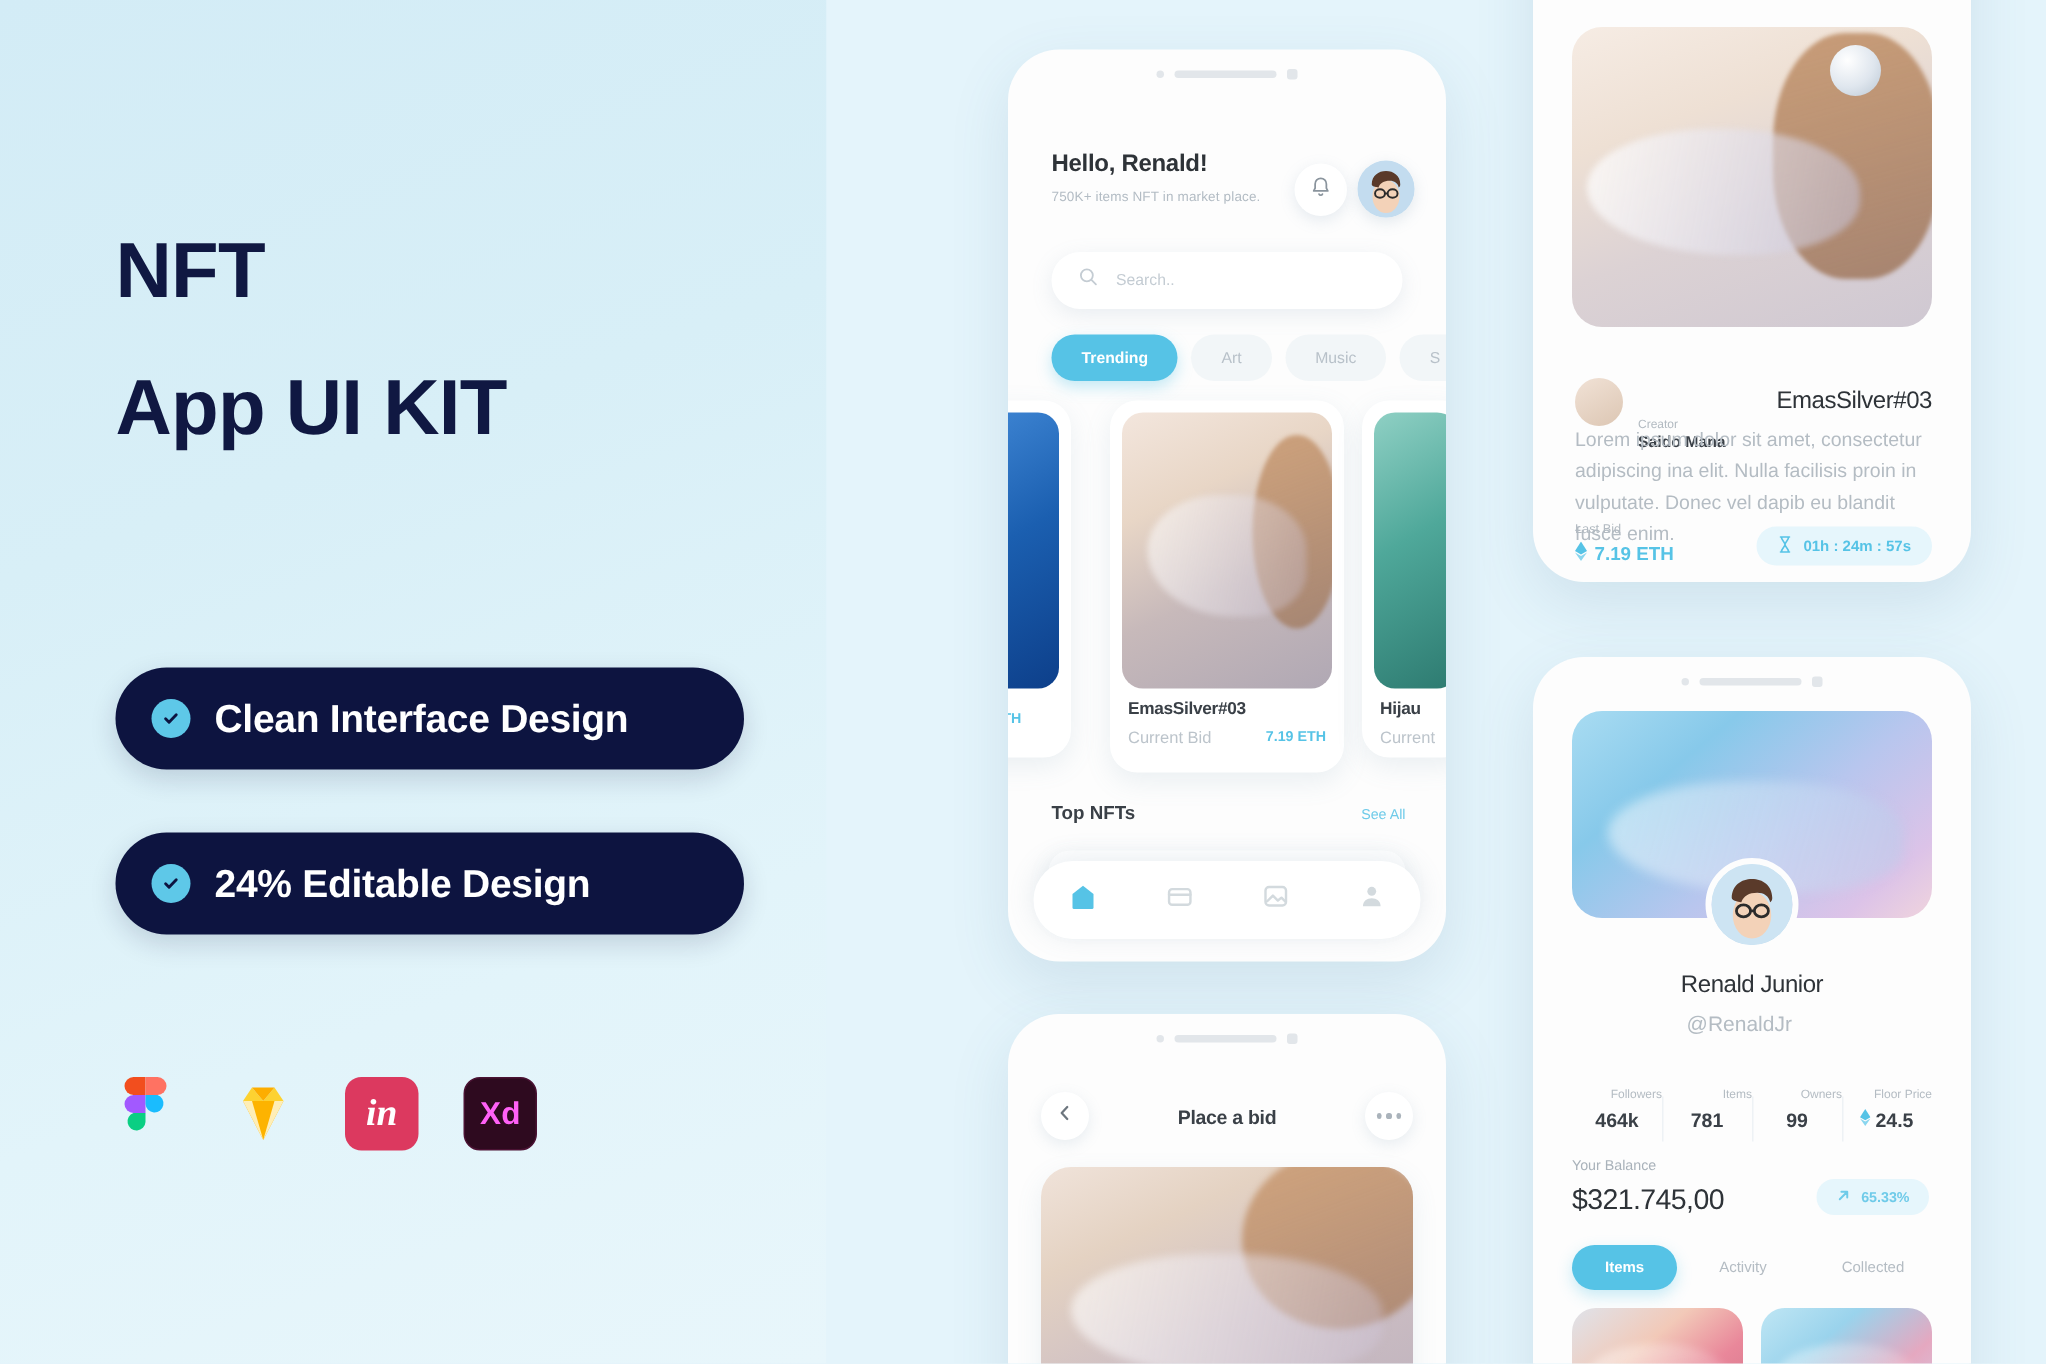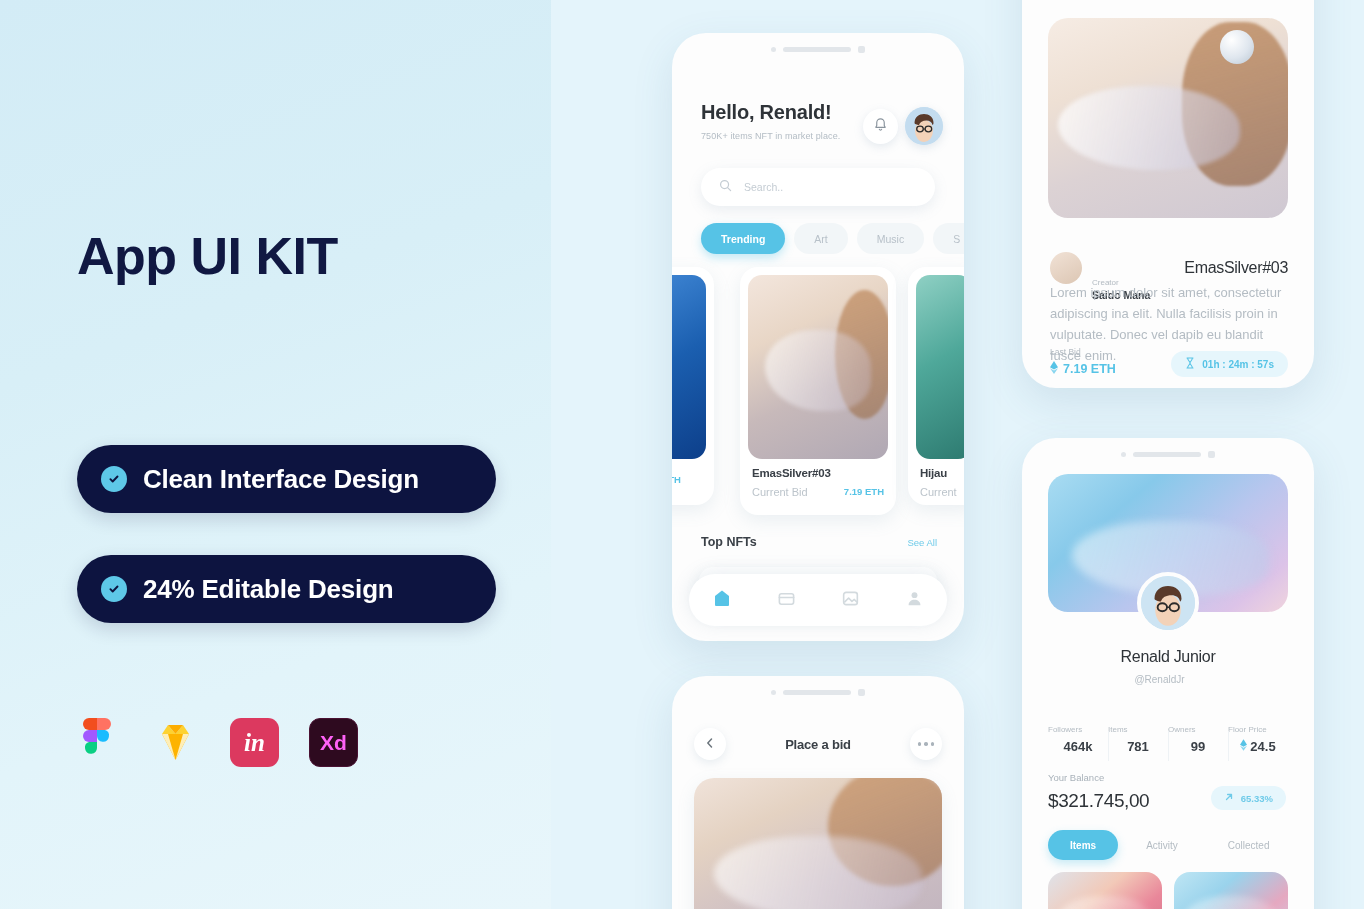--- a/index.html
+++ b/index.html
@@ -21,21 +21,21 @@
   }
 
   
   .hero { position: absolute; left: 0; top: 0; width: 551px; height: 909px; }
   .hero-title {
     position: absolute; left: 77px; top: 155px;
     font-size: 52px; font-weight: 700; color: #101842;
     letter-spacing: -0.5px; line-height: 1.0;
   }
   .hero-title2 {
-    position: absolute; left: 77px; top: 230px;
+    position: absolute; left: 77px; top: 246px;
     font-size: 52px; font-weight: 700; color: #101842;
     letter-spacing: -0.5px; line-height: 1.0;
   }
 
   .badge {
     position: absolute; left: 77px;
     height: 68px; border-radius: 34px;
     background: #0d1440;
     display: flex; align-items: center;
     padding: 0 30px 0 24px;
@@ -87,21 +87,21 @@
     position: absolute; left: 0; right: 0; top: 13px;
     display: flex; align-items: center; justify-content: center; gap: 7px;
   }
   .notch-dot { width: 5px; height: 5px; border-radius: 50%; background: #e2e6ea; }
   .notch-bar { width: 68px; height: 5px; border-radius: 3px; background: #e2e6ea; }
   .notch-sq { width: 7px; height: 7px; border-radius: 2px; background: #e2e6ea; }
 
   
   #phone-home { left: 672px; top: 33px; width: 292px; height: 608px; }
   .hdr { position: absolute; left: 29px; top: 68px; }
-  .hdr-hello { font-size: 20px; font-weight: 600; color: #2e3338; letter-spacing: -0.2px; }
+  .hdr-hello { font-size: 16px; font-weight: 600; color: #2e3338; letter-spacing: -0.2px; }
   .hdr-sub { font-size: 9px; color: #b3bcc4; margin-top: 7px; letter-spacing: 0.1px; }
   .bell-btn {
     position: absolute; right: 66px; top: 76px;
     width: 35px; height: 35px; border-radius: 50%; background: #fff;
     box-shadow: 0 3px 10px rgba(120,150,175,0.18);
     display: flex; align-items: center; justify-content: center;
   }
   .avatar-btn {
     position: absolute; right: 21px; top: 74px;
     width: 38px; height: 38px; border-radius: 50%;
@@ -301,27 +301,27 @@
     background: linear-gradient(160deg,#d4e8f5,#bedcef);
     border: 4px solid #fdfdfd; overflow: hidden;
   }
   .pf-name {
     position: absolute; left: 0; right: 0; top: 210px;
     text-align: center; font-size: 16px; font-weight: 500; color: #2e3338;
     letter-spacing: -0.3px;
   }
   .pf-handle {
     position: absolute; left: 0; right: 17px; top: 236px;
-    text-align: center; font-size: 10px; color: #b4bcc3;
+    text-align: center; font-size: 14px; color: #b4bcc3;
   }
   .pf-stats {
     position: absolute; left: 26px; top: 268px; width: 240px; height: 54px;
     display: flex; align-items: center;
   }
-  .pf-stat { flex: 1; text-align: left; position: relative; margin-top: 12px; }
+  .pf-stat { flex: 1; text-align: right; position: relative; margin-top: 12px; }
   .pf-stat + .pf-stat::before {
     content: ''; position: absolute; left: 0; top: 6px;
     width: 1px; height: 30px; background: #eef2f5;
   }
   .ps-label { font-size: 8px; color: #b4bcc3; }
   .ps-val { font-size: 13px; font-weight: 600; color: #3a4047; margin-top: 5px; display: flex; align-items: center; justify-content: center; gap: 3px; }
   .pf-balance-label {
     position: absolute; left: 26px; top: 334px;
     font-size: 9.5px; color: #a9b2ba;
   }
@@ -362,20 +362,21 @@
     filter: blur(3px);
   }
 </style>
 </head>
 <body>
 
 <div class="bg-left"></div>
 <div class="bg-right"></div>
 
 <div class="hero">
+  <div class="hero-title">NFT</div>
   <div class="hero-title2">App UI KIT</div>
 
   <div class="badge badge-1">
     <span class="badge-check">
       <svg width="14" height="14" viewBox="0 0 14 14">
           <path d="M3.4 7.2l2.3 2.3 4.8-5" stroke="#0d1440" stroke-width="1.9" fill="none" stroke-linecap="round" stroke-linejoin="round"></path>
         </svg>
     </span>
     <span class="badge-text">Clean Interface Design</span>
   </div>

